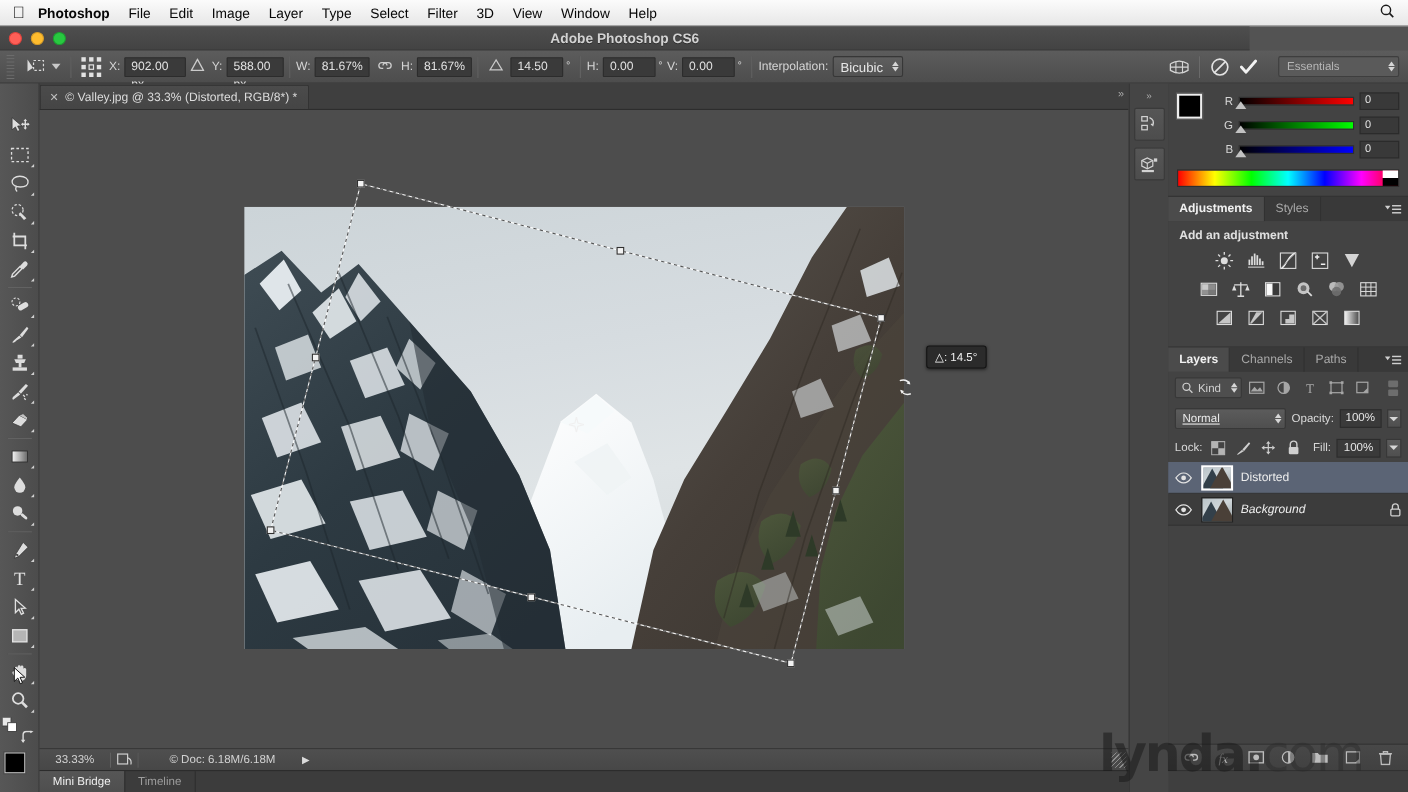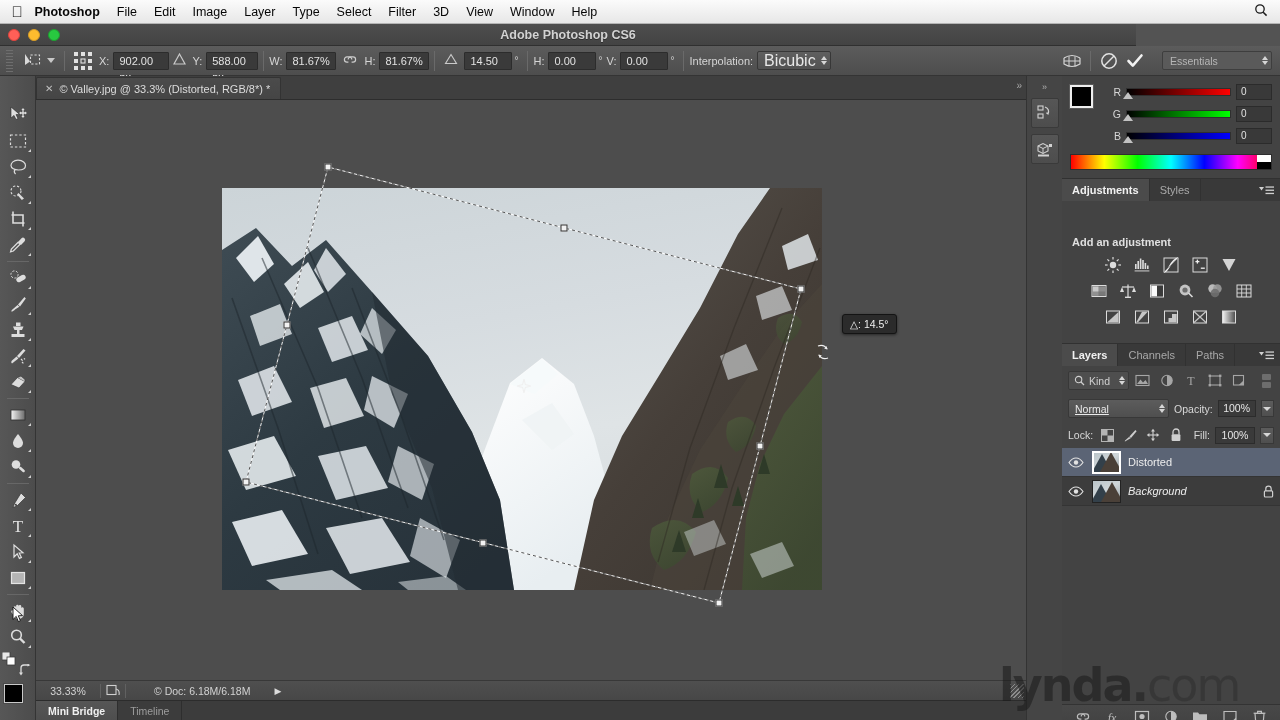--- a/index.html
+++ b/index.html
@@ -81,21 +81,21 @@
   }
   .w-x { width: 56px; } .w-y { width: 52px; }
   .w-pct { width: 50px; } .w-ang { width: 48px; } .w-skew { width: 48px; }
   .deg-unit { padding: 0 4px 0 2px; color: #cfcfcf; font-size: 10px; }
   .link-ic { padding: 0 6px; font-size: 12px; color: #c9c9c9; }
   .tri-ic { padding: 0 6px 0 4px; font-size: 12px; color: #cacaca; }
   .ob-select {
     background: linear-gradient(#5f5f5f,#525252); border: 1px solid #373737;
     height: 19px; min-width: 64px; border-radius: 2px;
     display: inline-flex; align-items: center; justify-content: space-between;
-    padding: 0 3px 0 6px; color: #e8e8e8; font-size: 16px;
+    padding: 0 3px 0 6px; color: #e8e8e8; font-size: 12px;
   }
   .updown { display: flex; flex-direction: column; gap: 1px; padding-left: 5px; }
   .updown i {
     display: block; width: 0; height: 0;
     border-left: 3px solid transparent; border-right: 3px solid transparent;
   }
   .updown i.u { border-bottom: 4px solid #d6d6d6; }
   .updown i.d { border-top: 4px solid #d6d6d6; }
   .ob-right { margin-left: auto; display: flex; align-items: center; gap: 0; padding-right: 8px; }
   .icon-btn { width: 26px; height: 22px; display: flex; align-items: center; justify-content: center; }
@@ -215,21 +215,21 @@
   .bottombar {
     position: absolute; left: 36px; top: 700px; width: 990px; height: 20px;
     background: #3c3c3c; border-top: 1px solid #2c2c2c;
     display: flex; align-items: center;
   }
   .bp-tab {
     height: 20px; display: flex; align-items: center; padding: 0 12px;
     font-size: 10.5px; color: #9d9d9d; border-right: 1px solid #2e2e2e;
   }
   .bp-tab.active {
-    background: linear-gradient(#565656,#4e4e4e); color: #f0f0f0; font-weight: bold;
+    background: linear-gradient(#565656,#4e4e4e); color: #f0f0f0; font-weight: normal;
   }
 
   
   .minidock {
     position: absolute; left: 1026px; top: 76px; width: 36px; height: 644px;
     background: #454545; border-left: 1px solid #333;
     display: flex; flex-direction: column; align-items: center; padding-top: 4px;
   }
   .md-arrow { font-size: 9px; color: #b0b0b0; padding: 2px 0 6px; }
   .md-btn {
@@ -291,21 +291,21 @@
     background: linear-gradient(to right,
       #ff0000,#ffff00,#00ff00,#00ffff,#0000ff,#ff00ff,#ff0000);
   }
   .spectrum::after {
     content: ""; position: absolute; right: 0; top: 0; width: 14px; height: 100%;
     background: linear-gradient(to bottom,#ffffff 50%,#000000 50%);
   }
 
   
   .adjbody { padding: 7px 10px 10px 10px; }
-  .adj-title { font-size: 11px; color: #e0e0e0; font-weight: bold; padding-bottom: 7px; margin-top: 28px; }
+  .adj-title { font-size: 11px; color: #e0e0e0; font-weight: bold; padding-bottom: 7px; }
   .adj-row { display: flex; justify-content: center; gap: 7px; padding-bottom: 6px; }
   .adj-ic {
     width: 22px; height: 20px; display: flex; align-items: center; justify-content: center;
   }
 
   
   .filterrow {
     display: flex; align-items: center; gap: 3px;
     padding: 5px 6px; background: #434343;
   }

